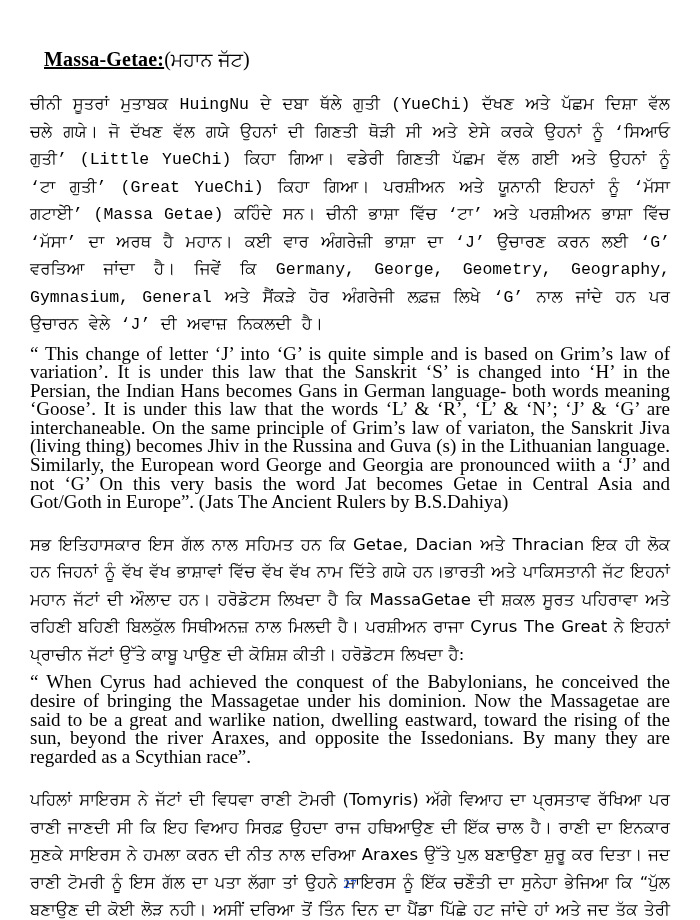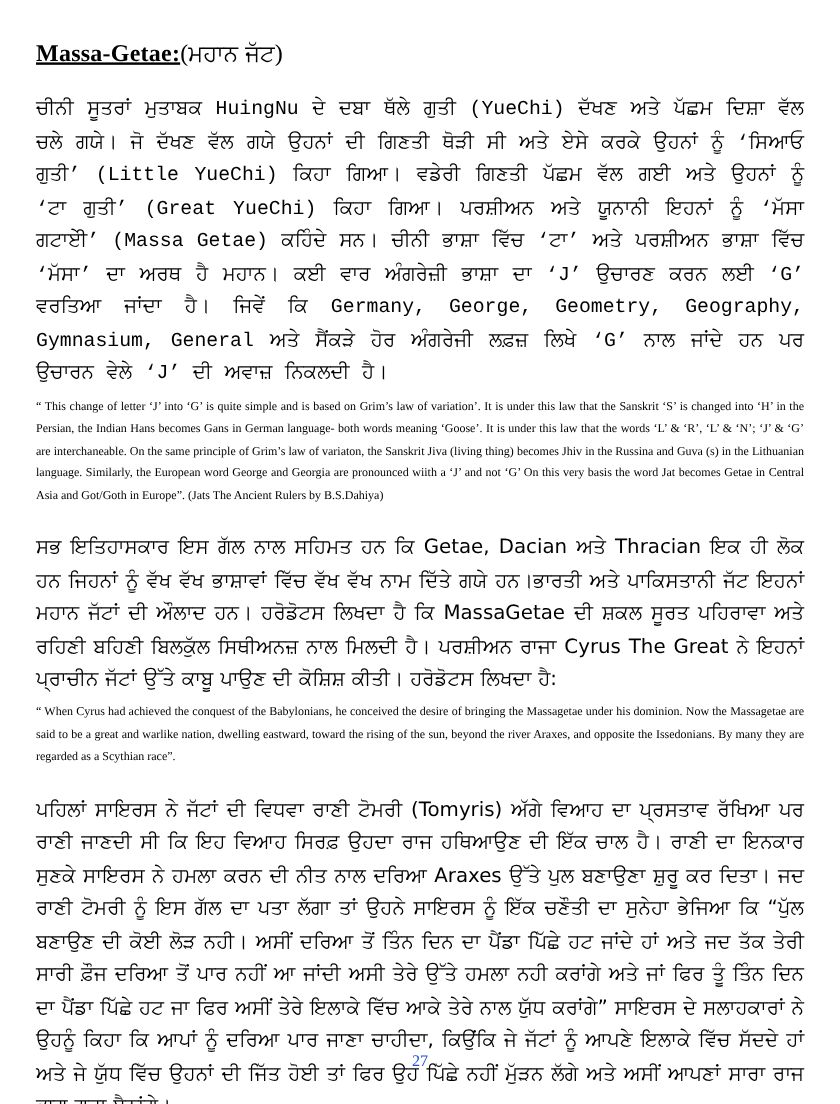--- a/index.html
+++ b/index.html
@@ -18,21 +18,21 @@
   .page {
     position: absolute;
     left: 0; top: 0;
     width: 700px;
     height: 920px;
     box-sizing: border-box;
     padding: 0 30px;
   }
   
   .heading {
-    margin: 0;
+    margin: 14px;
     padding-top: 33px;
     font-size: 20px;
     line-height: 1.25;
     font-weight: normal;
     letter-spacing: 0;
     white-space: nowrap;
   }
   .heading .title-en {
     font-weight: bold;
     text-decoration: underline;
@@ -57,21 +57,21 @@
     text-justify: inter-word;
     word-spacing: 0.5px;
   }
   .pa-para.p1 { margin-top: 19px; font-family: Liberation Mono, monospace; }
   .pa-para.p2 { margin-top: 19px; }
   .pa-para.p3 { margin-top: 20px; }
   
   .quote {
     margin: 0;
     font-family: "Liberation Serif", "DejaVu Serif", serif;
-    font-size: 10px;
+    font-size: 19px;
     line-height: 18.6px;
     text-align: justify;
     text-justify: inter-word;
   }
   .quote.q1 { margin-top: 6px; }
   .quote.q2 { margin-top: 5px; }
   
   .page-number {
     position: absolute;
     left: 0;

